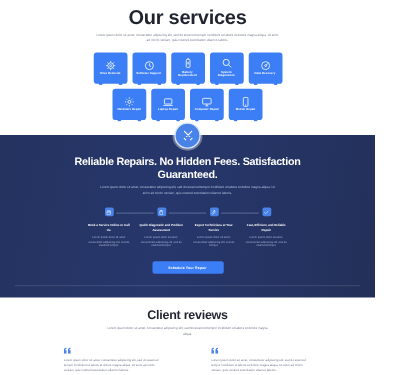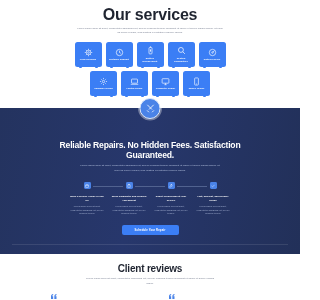--- a/index.html
+++ b/index.html
@@ -68,21 +68,21 @@
     line-height: 1.35;
     font-weight: bold;
     width: 22px;
     letter-spacing: 0.05px;
   }
 
   
   .cta {
     position: relative;
     background: linear-gradient(100deg, #24335f 0%, #27376c 45%, #223059 100%);
-    padding: 32px 0 9px 0;
+    padding: 16px 0 9px 0;
     text-align: center;
   }
   .badge {
     position: absolute;
     top: -10px; left: 50%;
     transform: translateX(-50%);
     width: 21px; height: 21px;
     border-radius: 50%;
     background: #4a83e8;
     border: 1.2px solid #d9e6fb;

